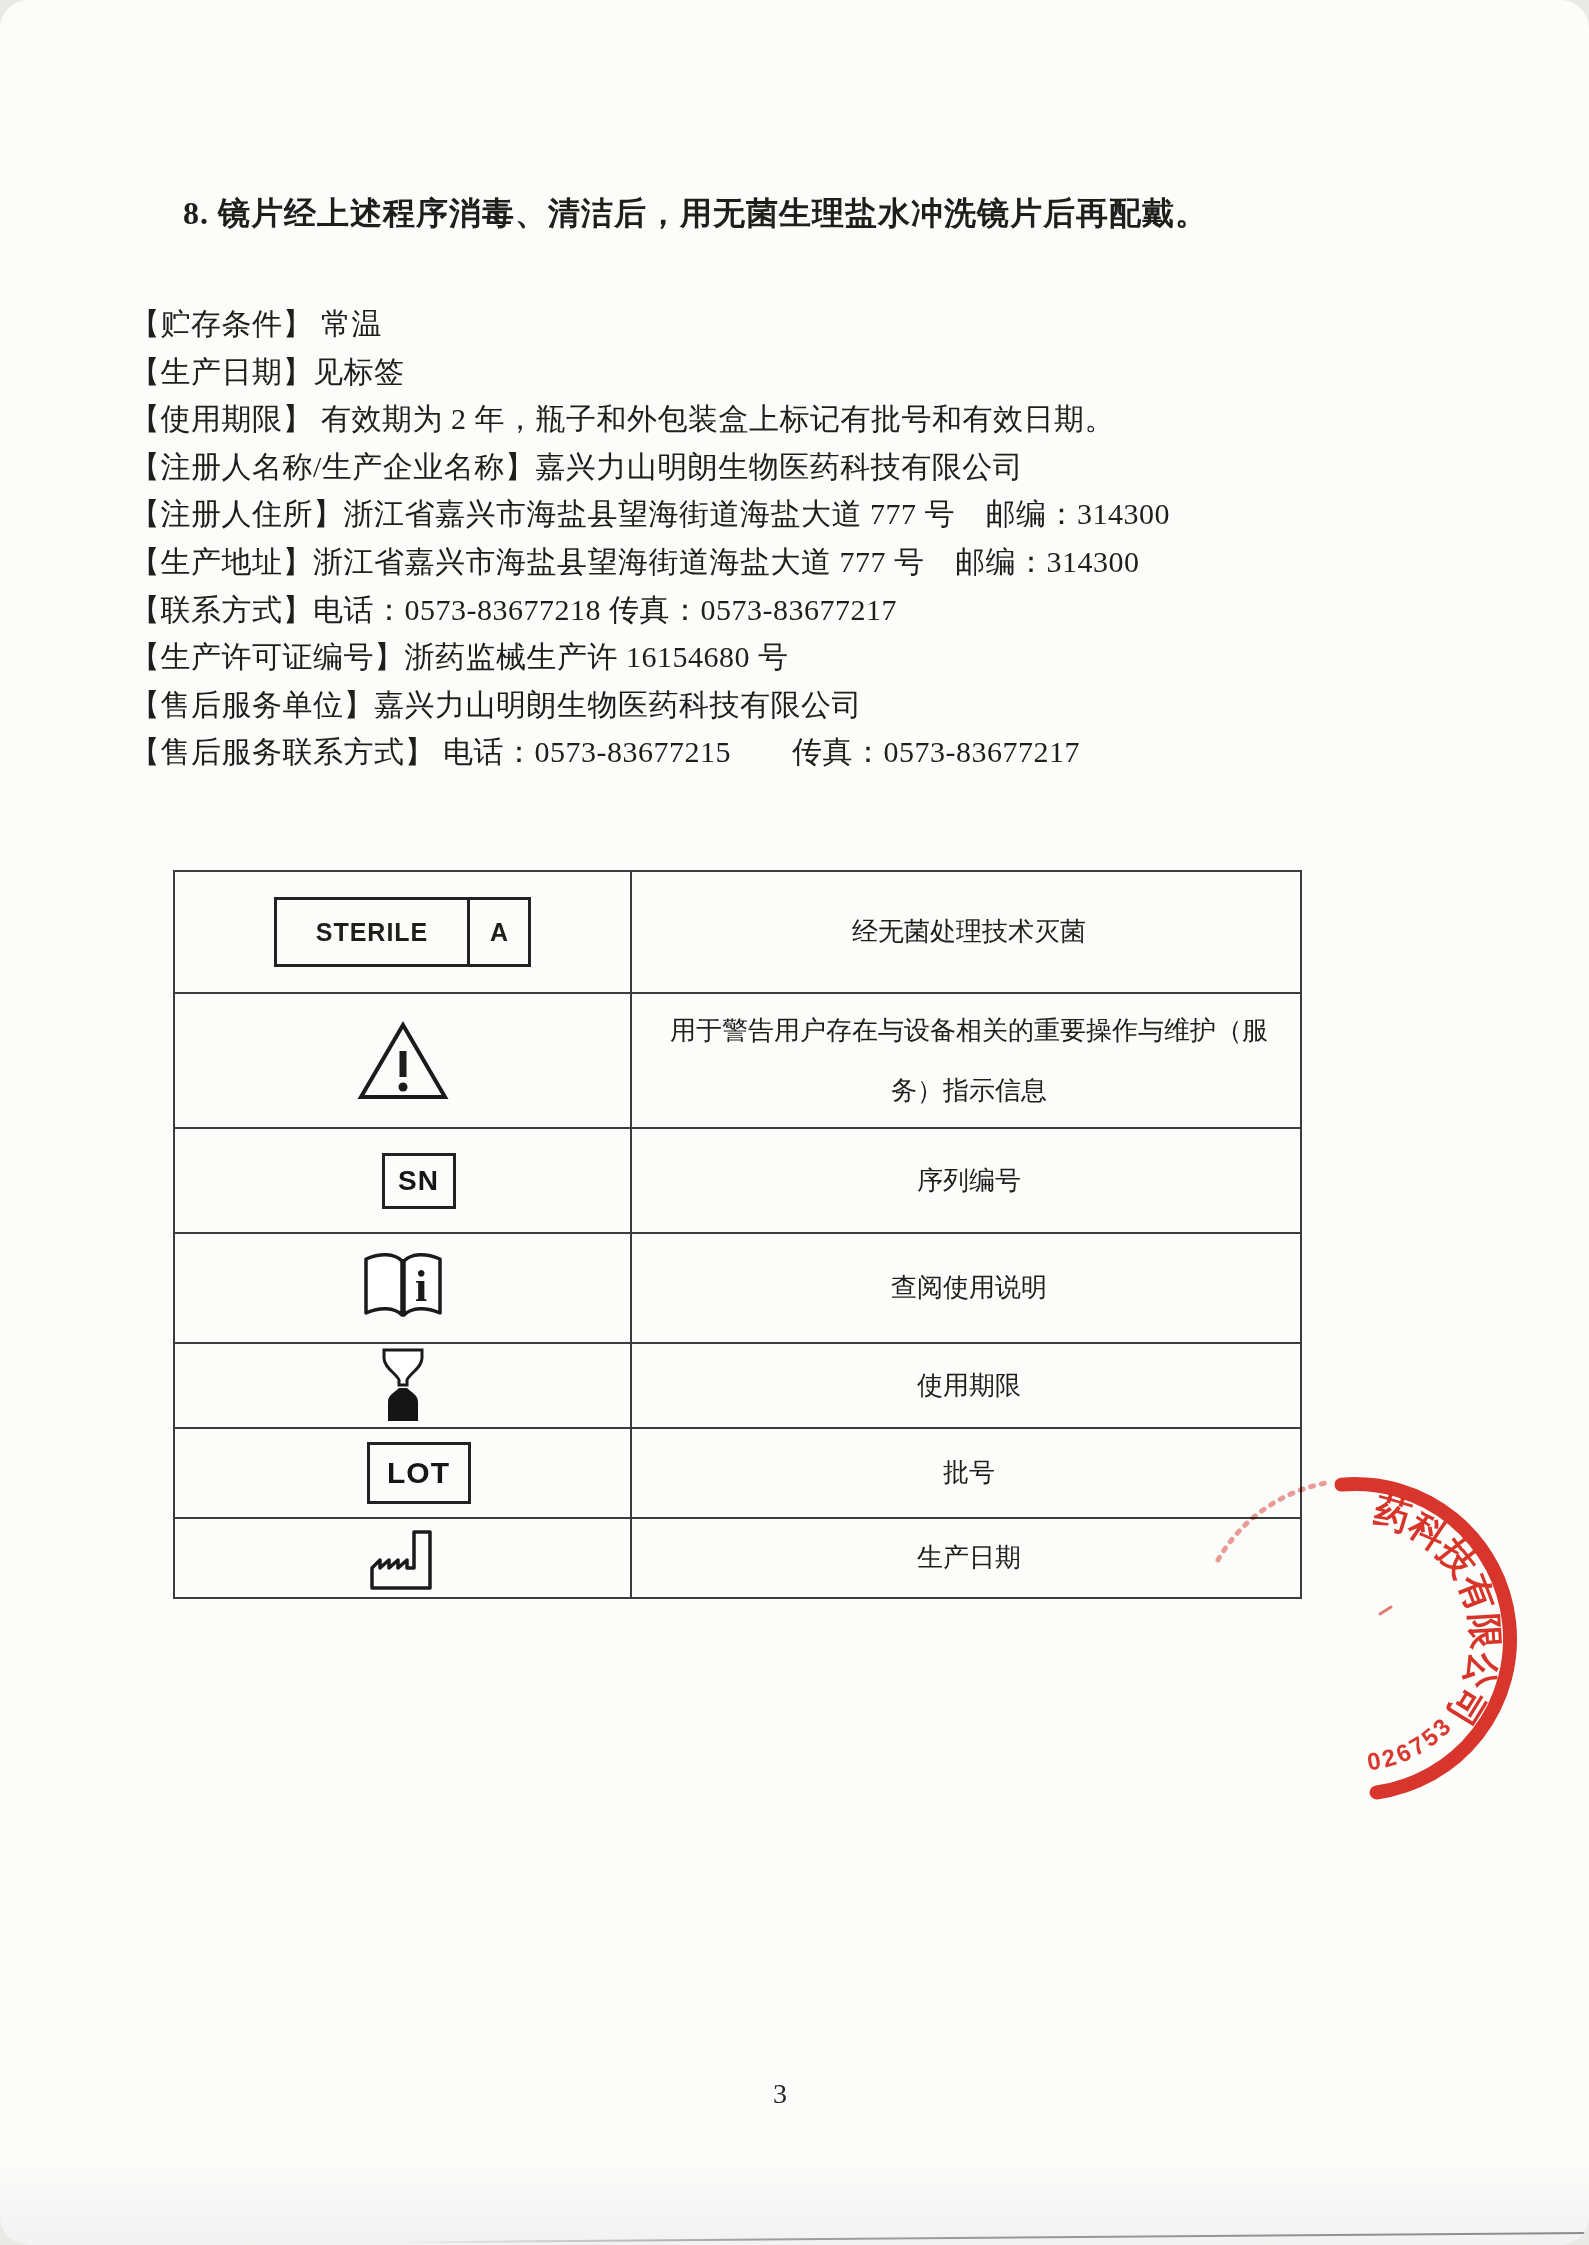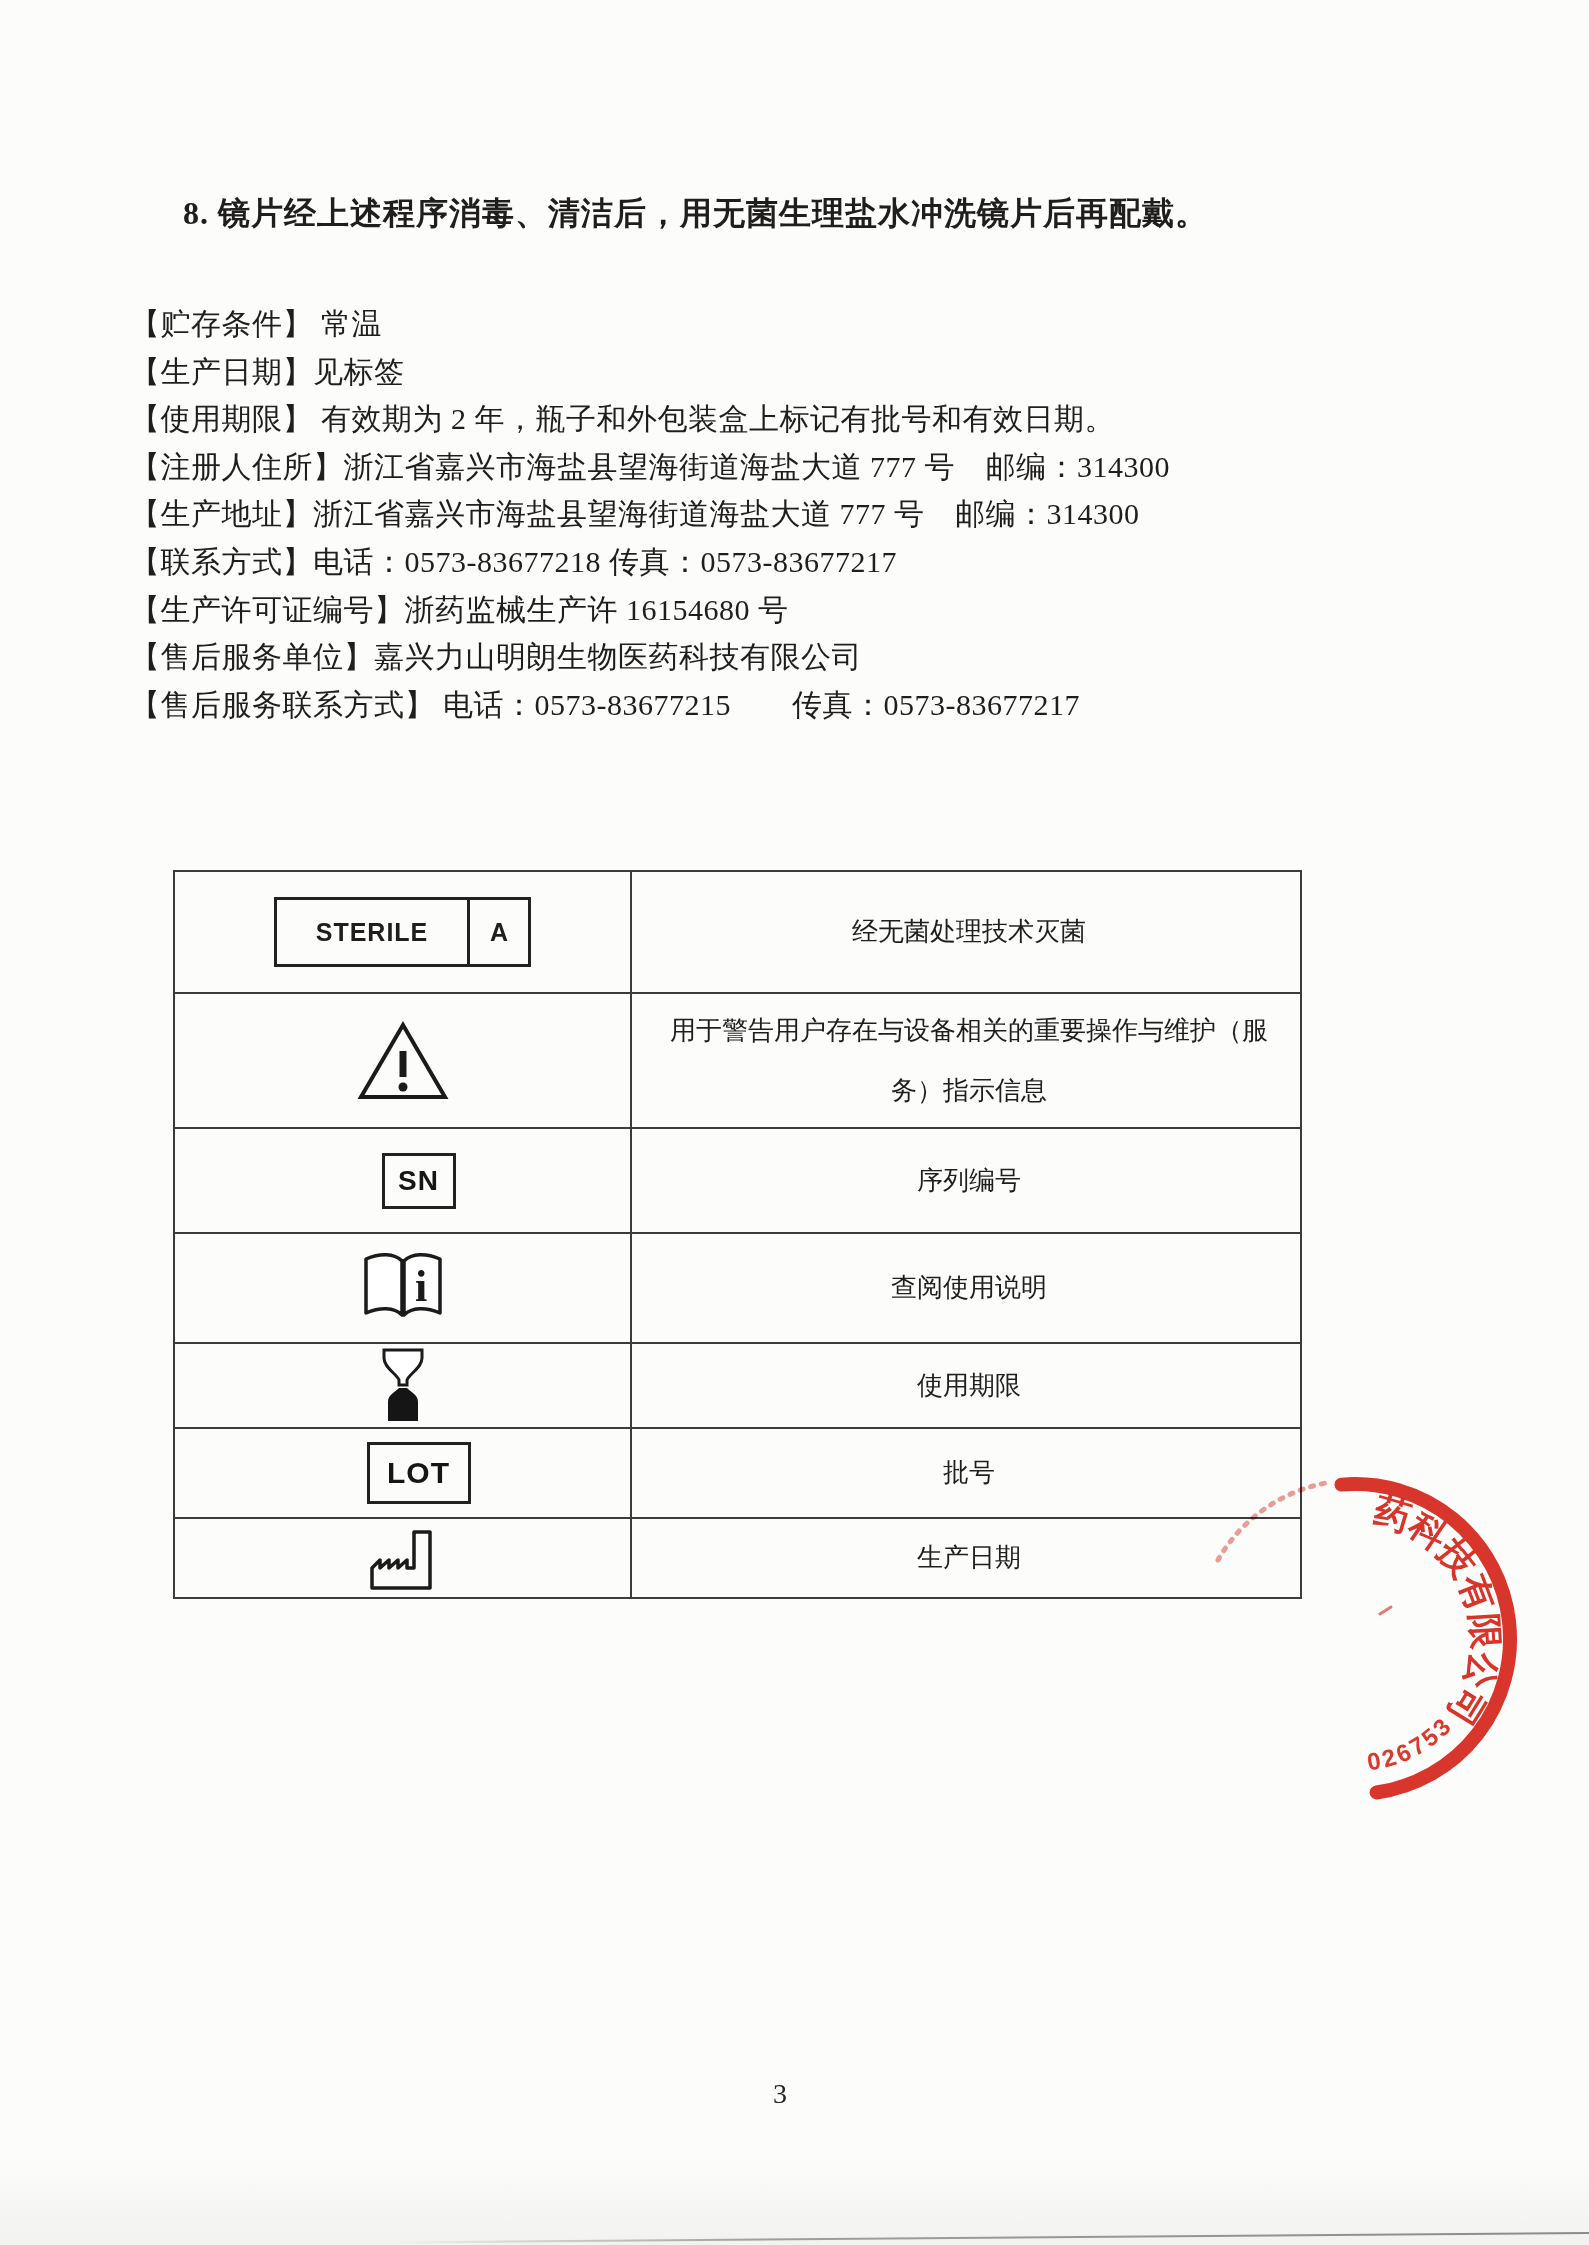--- a/index.html
+++ b/index.html
@@ -5,20 +5,21 @@
   html,body{margin:0;padding:0;background:#e9e9e7;}
   .page{
     position:relative;
     width:1589px;height:2245px;
     margin:0 auto;
     background:#fcfcfb;
     background-image:linear-gradient(to bottom, rgba(0,0,0,0) 96%, rgba(110,110,110,0.07) 100%);
     overflow:hidden;
     font-family:"Liberation Serif","DejaVu Serif",serif;
     color:#1f1e1c;
+    border-radius:28px;
   }
   .intro{
     position:absolute;left:183px;top:192px;margin:0;
     font-size:32px;font-weight:bold;letter-spacing:1px;
     white-space:nowrap;
   }
   .info{
     position:absolute;left:130px;top:300px;width:1340px;
   }
   .info-line{
@@ -99,20 +100,21 @@
 <body>
 
 <div class="page">
 
   <p class="intro">8. 镜片经上述程序消毒、清洁后，用无菌生理盐水冲洗镜片后再配戴。</p>
 
   <div class="info">
     <div class="info-line">【贮存条件】 常温</div>
     <div class="info-line">【生产日期】见标签</div>
     <div class="info-line">【使用期限】 有效期为 2 年，瓶子和外包装盒上标记有批号和有效日期。</div>
+    <div class="info-line">【注册人名称/生产企业名称】嘉兴力山明朗生物医药科技有限公司</div>
     <div class="info-line">【注册人住所】浙江省嘉兴市海盐县望海街道海盐大道 777 号　邮编：314300</div>
     <div class="info-line">【生产地址】浙江省嘉兴市海盐县望海街道海盐大道 777 号　邮编：314300</div>
     <div class="info-line">【联系方式】电话：0573-83677218 传真：0573-83677217</div>
     <div class="info-line">【生产许可证编号】浙药监械生产许 16154680 号</div>
     <div class="info-line">【售后服务单位】嘉兴力山明朗生物医药科技有限公司</div>
     <div class="info-line">【售后服务联系方式】 电话：0573-83677215　　传真：0573-83677217</div>
   </div>
 
   <table class="sym-table">
     <colgroup>

